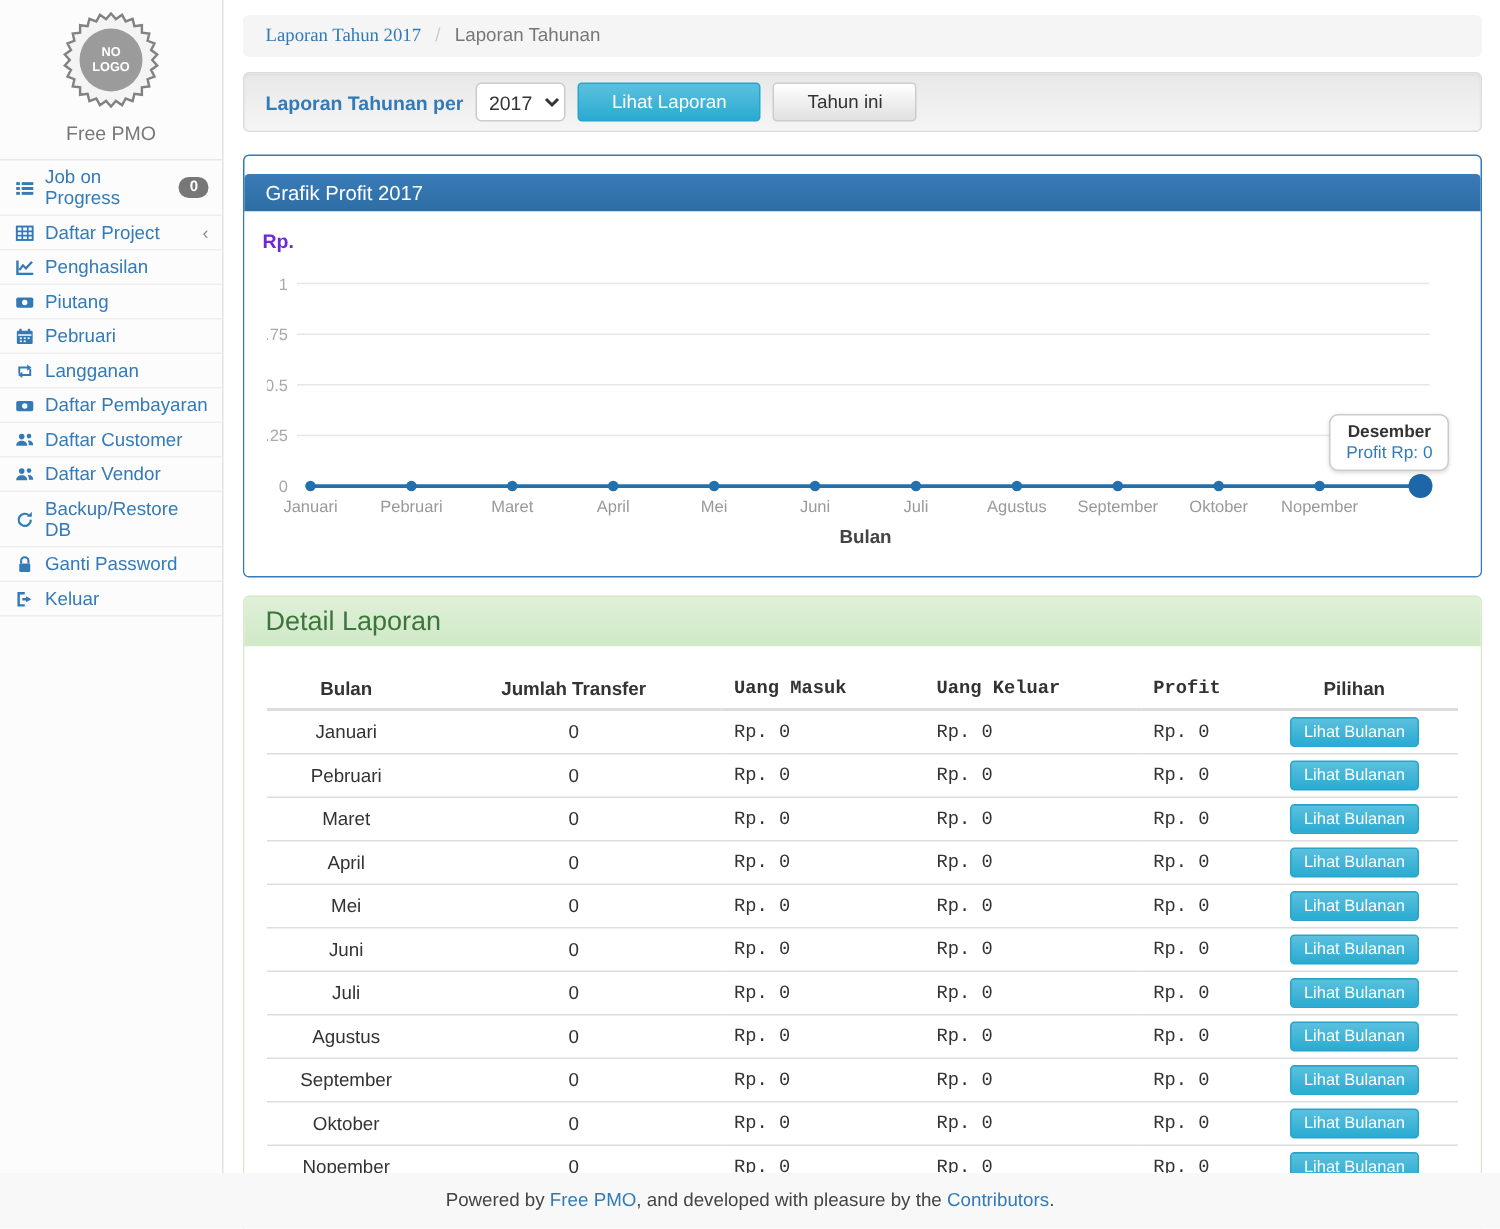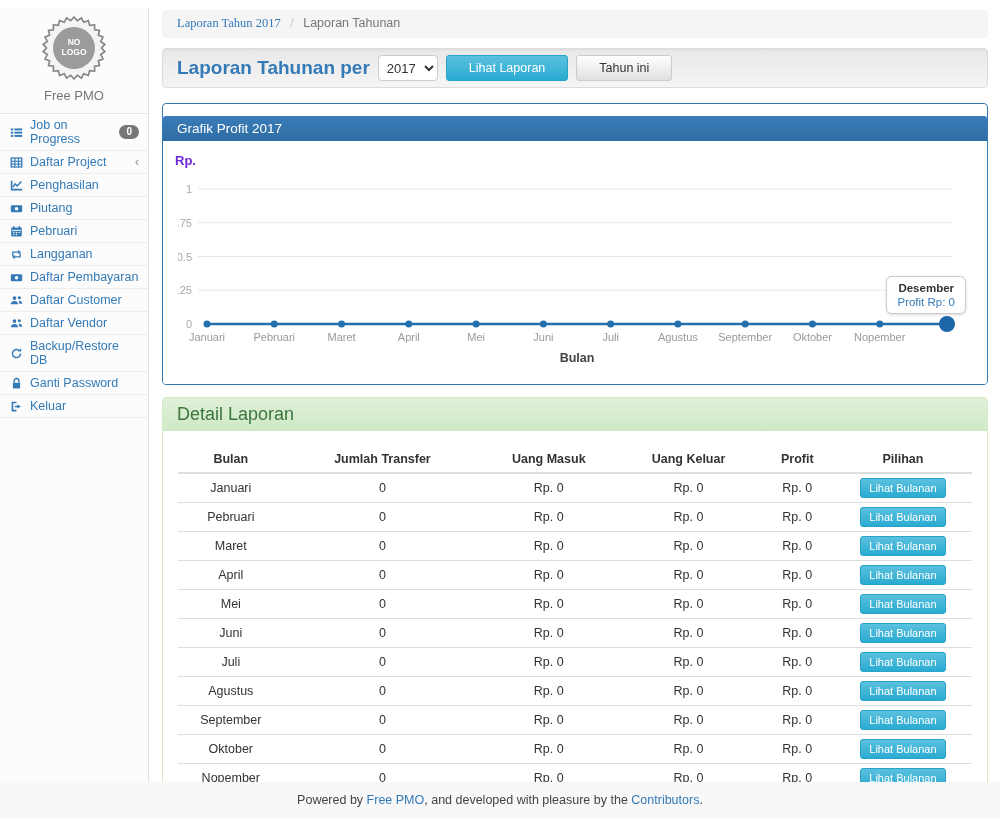--- a/index.html
+++ b/index.html
@@ -1,37 +1,37 @@
 <!DOCTYPE html>
 <html><head>
 <meta charset="utf-8">
 <style>
   * { box-sizing: border-box; margin: 0; padding: 0; }
   html,body { width:1000px; height:819px; background:#fff; font-family:"Liberation Sans", sans-serif; position:relative; overflow:hidden; }
 
   
-  .sidebar { position:absolute; left:0; top:8px; width:149px; height:782px; background:#fcfcfc; border-right:1px solid #e4e4e4; }
+  .sidebar { position:absolute; left:0; top:0; width:149px; height:782px; background:#fcfcfc; border-right:1px solid #e4e4e4; }
   .logo-box { text-align:center; padding:8px 0 10px; border-bottom:1px solid #e8e8e8; }
   .brand { color:#777; font-size:13px; margin-top:4px; }
   .side-item { display:flex; align-items:center; gap:6px; padding:4px 9px; border-bottom:1px solid #ededed; color:#337ab7; font-size:12.5px; cursor:pointer; }
   .side-item .icn { width:15px; height:14px; flex:0 0 15px; display:inline-flex; align-items:center; justify-content:center; }
   .side-item .icn svg { width:13px; height:13px; }
   .badge { margin-left:auto; background:#777; color:#fff; border-radius:10px; font-size:10px; font-weight:bold; padding:2px 7px; line-height:1; }
   .chev { margin-left:auto; color:#888; font-size:12px; }
 
   
   .main { position:absolute; left:162px; top:0; width:826px; }
   .breadcrumb { margin-top:10px; background:#f5f5f5; border-radius:4px; padding:6px 15px; font-size:12.5px; color:#777; height:28px; }
   .breadcrumb a { color:#337ab7; text-decoration:none;font-family:Liberation Serif, serif; }
   .breadcrumb .sep { color:#ccc; margin:0 6px; }
 
   .well { margin-top:10px; height:40px; padding:7px 14px; display:flex; align-items:center; gap:8px;
     background:linear-gradient(to bottom,#e8e8e8 0,#f5f5f5 100%); border:1px solid #dcdcdc; border-radius:4px;
     box-shadow:inset 0 1px 2px rgba(0,0,0,.05); }
-  .well-label { color:#337ab7; font-weight:bold; font-size:19px; }
+  .well-label { color:#337ab7; font-weight:bold; font-size:13px; }
   select.year { height:26px; width:60px; font-size:13px; color:#333; border:1px solid #ccc; border-radius:4px; background:#fff; padding:0 4px; }
   .btn { height:26px; font-size:12.5px; border-radius:3px; padding:0 22px; cursor:pointer; }
   .btn-info { background:linear-gradient(to bottom,#5bc0de 0,#2aabd2 100%); border:1px solid #28a4c9; color:#fff; }
   .btn-default { background:linear-gradient(to bottom,#fff 0,#e0e0e0 100%); border:1px solid #ccc; color:#333; }
 
   
   .panel { border-radius:4px; }
   .panel-primary { margin-top:15px; border:1px solid #337ab7; }
   .panel-primary > .heading { background:linear-gradient(to bottom,#3a7cb8 0,#2e6da4 100%); color:#fff; font-size:13.5px; padding:5px 14px; border-radius:3px 3px 0 0;margin-top:12px; }
   .panel-success { margin-top:12px; border:1px solid #d6e9c6; }
@@ -41,21 +41,21 @@
   .rp-label { position:absolute; left:12px; top:12px; font-weight:bold; font-size:13px; color:#6d28d9; }
   .chart-svg { position:absolute; left:15px; top:30px; }
   .tooltip { position:absolute; top:135px; right:21px; background:#fff; border:1px solid #ccc; border-radius:6px; padding:5px 10px; text-align:center; box-shadow:0 1px 3px rgba(0,0,0,.15); }
   .tooltip .tt-title { font-size:11.5px; font-weight:bold; color:#333; }
   .tooltip .tt-val { font-size:11.5px; color:#337ab7; margin-top:2px; }
 
   .table-body { background:#fff; padding:15px 15px 22px; border-radius:0 0 3px 3px; }
   table.report { width:100%; border-collapse:collapse; font-size:12.5px; color:#333; }
   table.report th { font-weight:bold; padding:6px 8px; border-bottom:2px solid #ddd; }
   table.report td { padding:4px 8px; border-top:1px solid #ddd; }
-  table.report .c { text-align:center; } table.report .r { text-align:center; }
+  table.report .c { text-align:center; } table.report .r { text-align:left;font-family:Liberation Mono, monospace; }
   .col1{width:13.3%} .col2{width:24.9%} .col3{width:17%} .col4{width:18.2%} .col5{width:9.2%} .col6{width:17.5%}
   .btn-xs { font-size:11px; padding:3px 8px; border-radius:3px; background:linear-gradient(to bottom,#5bc0de 0,#2aabd2 100%); border:1px solid #28a4c9; color:#fff; cursor:pointer; }
   tr.total td { font-weight:bold; }
 
   
   .page-footer { position:absolute; left:0; top:782px; width:1000px; height:37px; background:#f8f8f8; text-align:center; line-height:37px; font-size:12.5px; color:#444; }
   .page-footer a { color:#337ab7; text-decoration:none; }
 </style>
 </head>
 <body>

